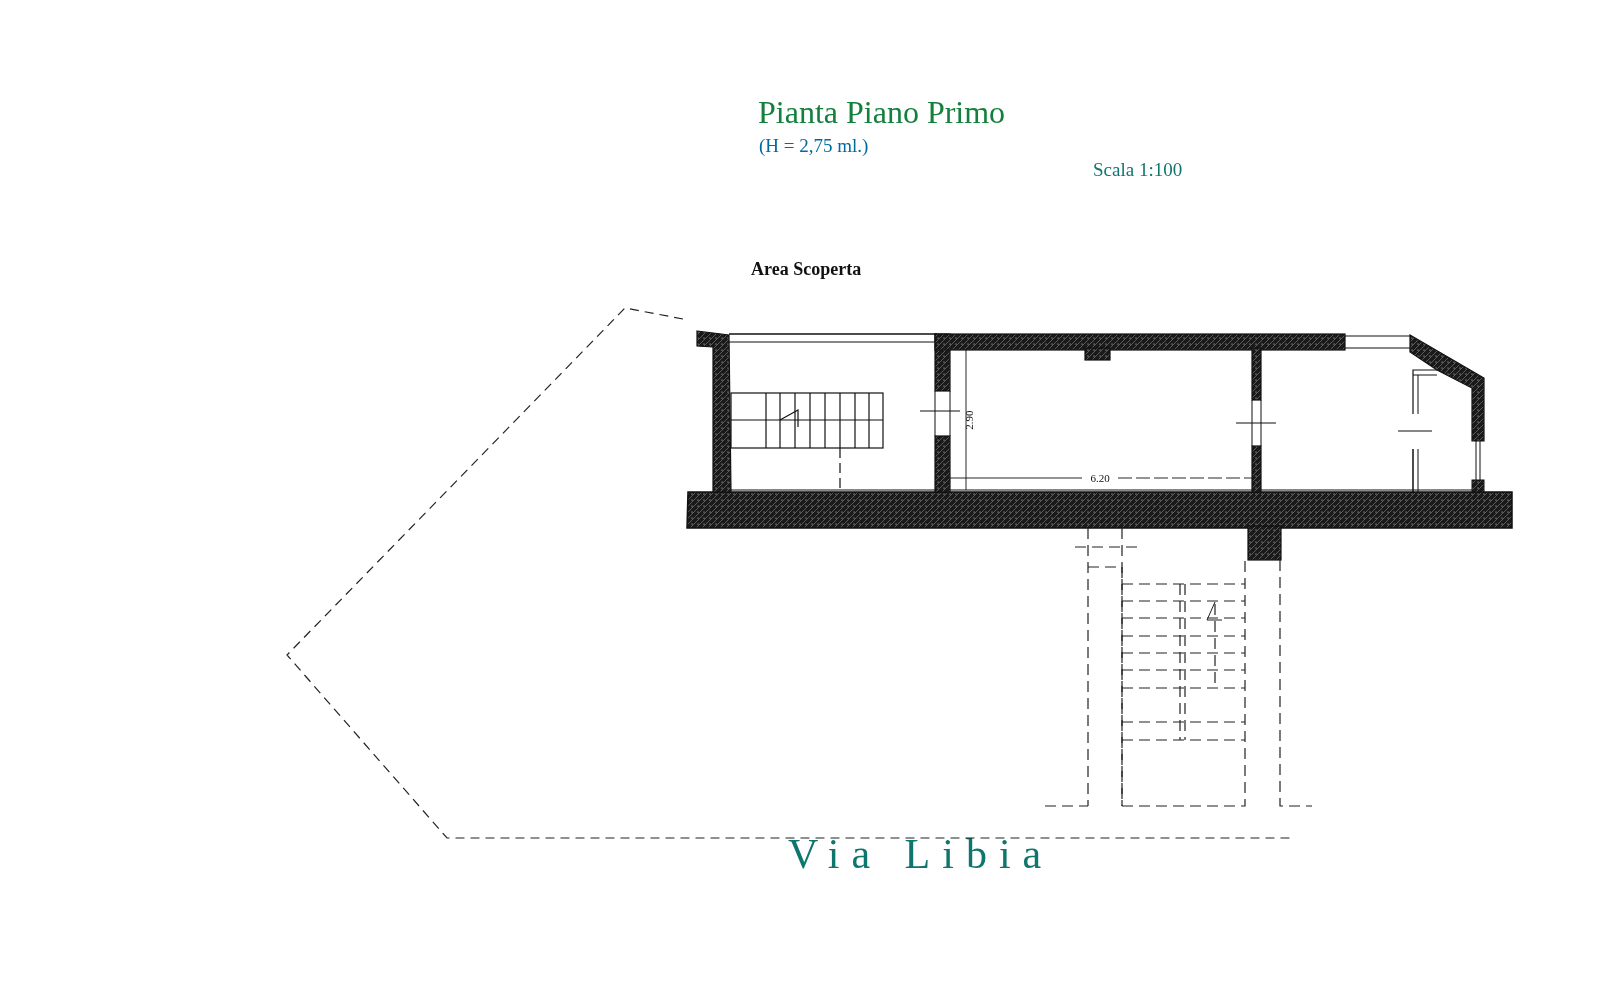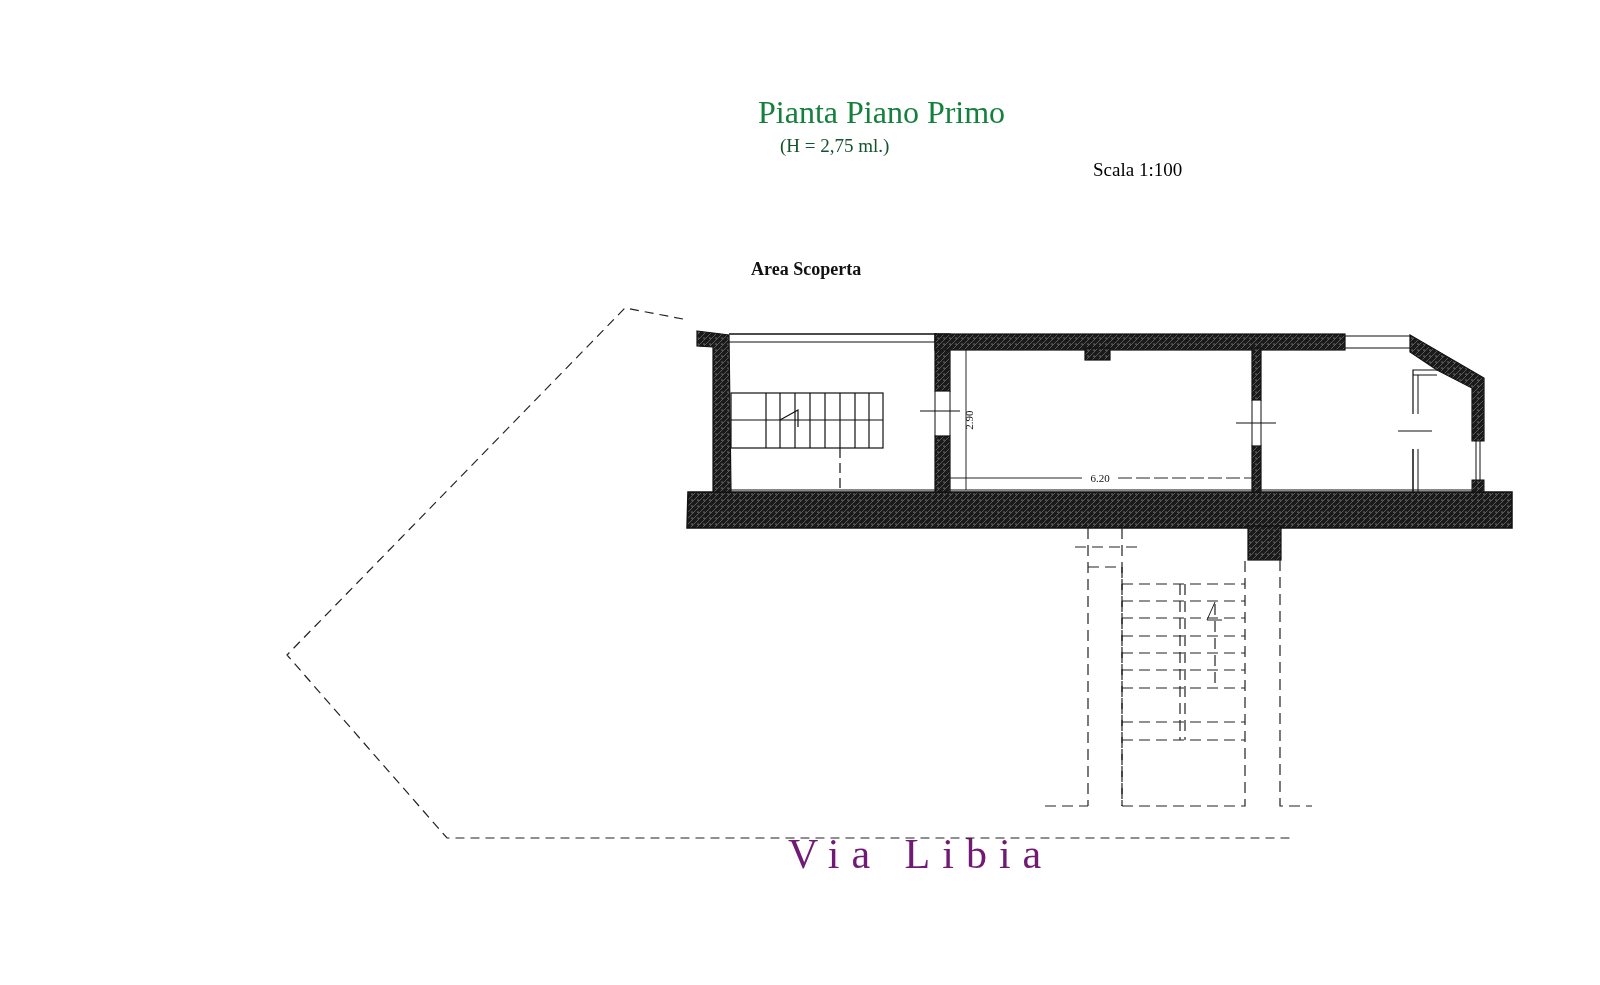--- a/index.html
+++ b/index.html
@@ -1,21 +1,21 @@
 <!DOCTYPE html>
 <html><head>
   <meta charset="utf-8">
   <style>
     html, body { margin: 0; padding: 0; background: #ffffff; }
     body { width: 1600px; height: 985px; position: relative; overflow: hidden; font-family: "Liberation Serif", "DejaVu Serif", serif; color: #111; }
     .title { position: absolute; left: 758px; top: 88px; font-size: 32px; line-height: 48px; color: #15803d; white-space: nowrap; }
-    .subtitle { position: absolute; left: 780px; top: 134px; font-size: 19px; line-height: 24px; color: #14532d; white-space: nowrap; }
-    .scale { position: absolute; left: 1093px; top: 158px; font-size: 19px; line-height: 24px; color: #000000; white-space: nowrap; }
+    .subtitle { position: absolute; left: 759px; top: 134px; font-size: 19px; line-height: 24px; color: #0369a1; white-space: nowrap; }
+    .scale { position: absolute; left: 1093px; top: 158px; font-size: 19px; line-height: 24px; color: #0f766e; white-space: nowrap; }
     .area-label { position: absolute; left: 751px; top: 257px; font-size: 18px; line-height: 24px; color: #111; white-space: nowrap; font-weight: bold; }
-    .street { position: absolute; left: 788px; top: 828px; font-size: 42px; line-height: 52px; letter-spacing: 12px; color: #701a75; white-space: nowrap; }
+    .street { position: absolute; left: 788px; top: 828px; font-size: 42px; line-height: 52px; letter-spacing: 12px; color: #0f766e; white-space: nowrap; }
     svg.plan { position: absolute; left: 0; top: 0; }
     .dim { font-family: "Liberation Serif", serif; font-size: 11px; fill: #111; }
   </style>
 </head>
 <body>
 
 <div class="title">Pianta Piano Primo</div>
 <div class="subtitle">(H = 2,75 ml.)</div>
 <div class="scale">Scala 1:100</div>
 <div class="area-label">Area Scoperta</div>

